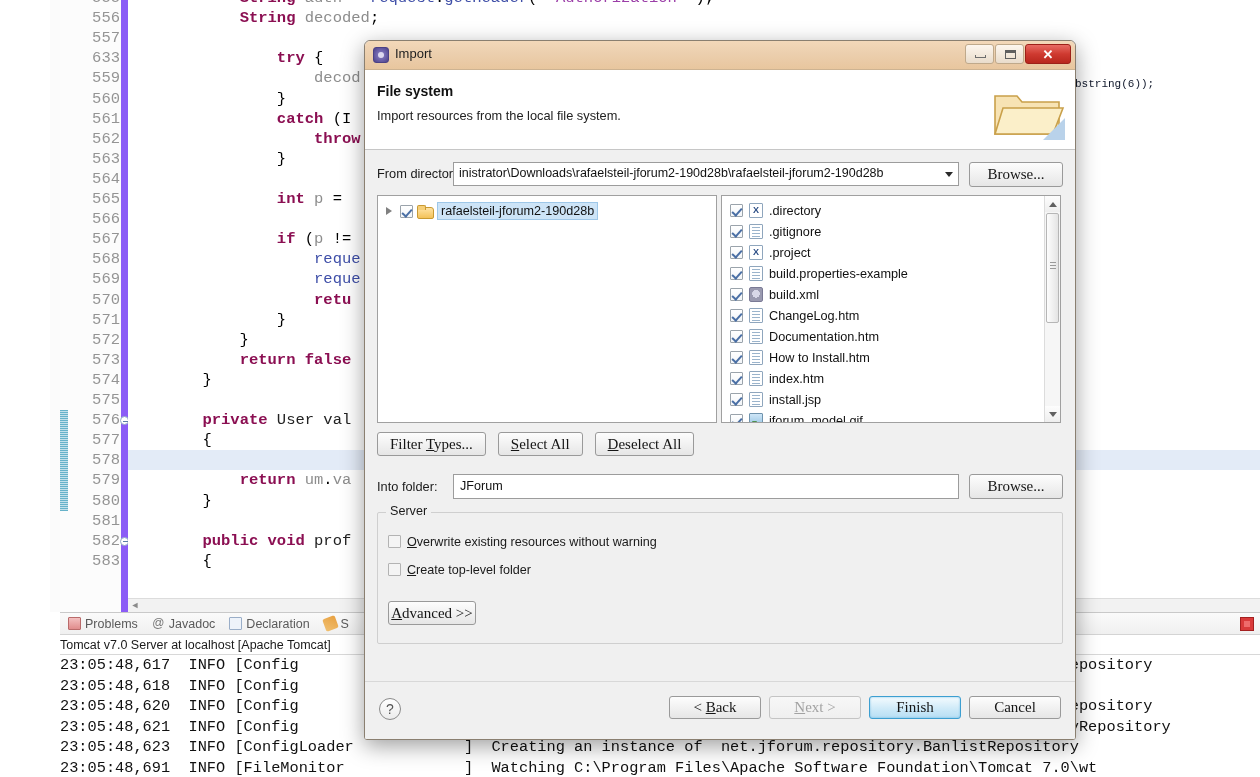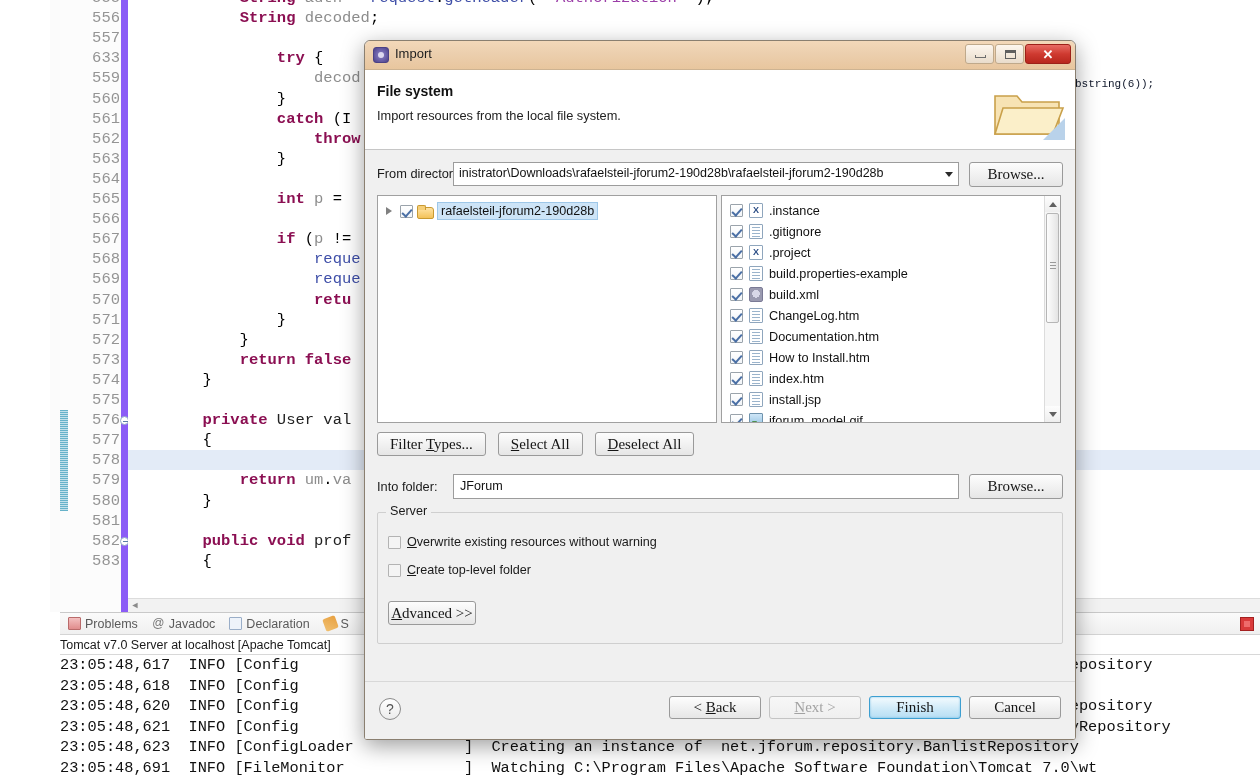--- a/index.html
+++ b/index.html
@@ -285,21 +285,21 @@
   }
 
   .options-group {
     position:absolute; left:12px; top:442px; right:12px; height:132px;
     border:1px solid #cfcfcf; border-radius:2px;
   }
   .options-legend {
     position:absolute; left:8px; top:-9px; background:#f0f0f0; padding:0 4px;
     font-size:12.6px; color:#1a1a1a;
   }
-  .opt-row { position:absolute; left:10px; display:flex; align-items:center; gap:6px;
+  .opt-row { position:absolute; left:10px; display:flex; gap:6px;
              font-size:12.6px; color:#1a1a1a; }
   .cb2 { width:13px;height:13px;border:1px solid #b3b3b3;background:#f4f4f4;border-radius:1px;
          flex:0 0 auto;}
   .adv-btn { position:absolute; left:10px; top:88px; width:88px; height:24px; }
 
   .btnbar {
     position:absolute; left:0; right:0; bottom:0; height:58px;
     background:#f0f0f0; border-top:1px solid #d8d8d8;
   }
   .help-ic {
@@ -531,21 +531,21 @@
           <span class="folder-ic"></span>
           <span class="tree-sel">rafaelsteil-jforum2-190d28b</span>
         </div>
       </div>
 
       <div class="panel files-panel">
         <div class="file-list" id="file-list">
             <div class="file-row">
               <span class="cb checked"></span>
               <span class="fi fi-x">X</span>
-              <span>.instance</span>
+              <span>.directory</span>
             </div>
             <div class="file-row">
               <span class="cb checked"></span>
               <span class="fi fi-doc"></span>
               <span>.gitignore</span>
             </div>
             <div class="file-row">
               <span class="cb checked"></span>
               <span class="fi fi-x">X</span>
               <span>.project</span>

